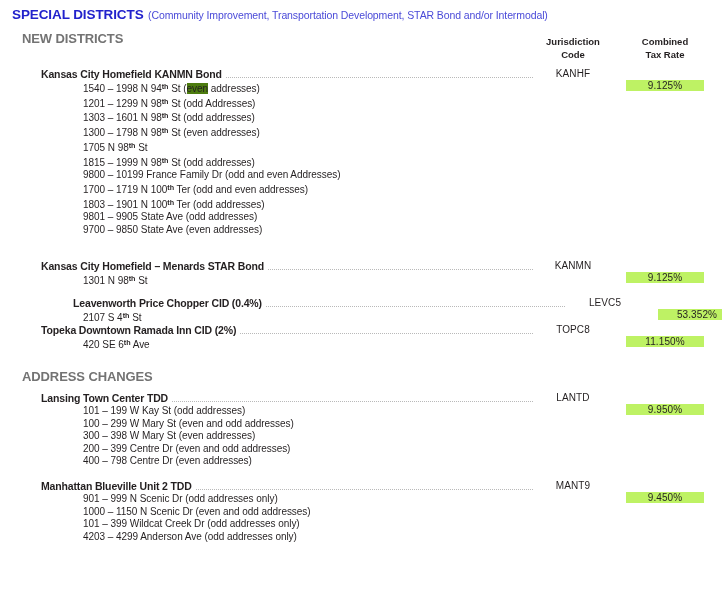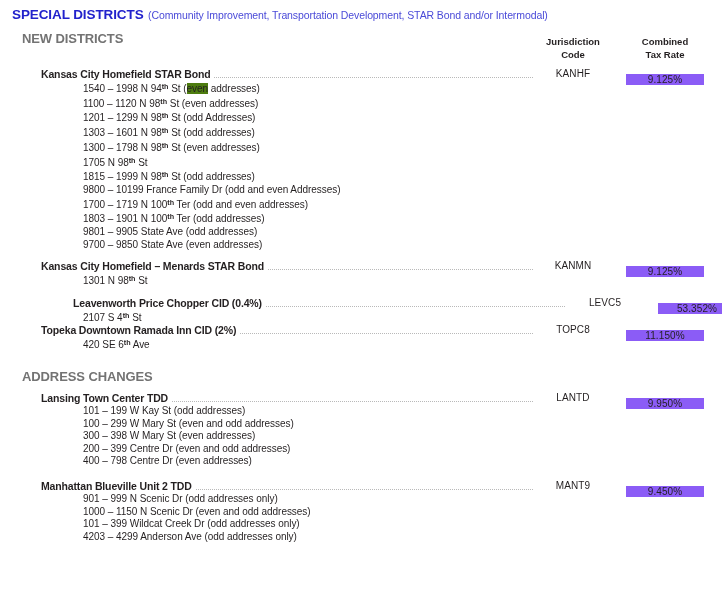--- a/index.html
+++ b/index.html
@@ -106,28 +106,28 @@
     text-align: center;
     font-size: 10px;
     color: #231f20;
     letter-spacing: 0.1px;
     z-index: 2;
     background: #ffffff;
   }
   .tax-rate {
     position: absolute;
     left: 626px;
-    top: 6px;
+    top: 12px;
     width: 78px;
     text-align: center;
     font-size: 10px;
     color: #231f20;
     letter-spacing: 0.1px;
     z-index: 2;
-    background: #8b5cf6;
+    background: #bef264;
   }
 
   
   .addr-list {
     position: absolute;
     left: 83px;
     top: 13px;
   }
   .addr-line {
     font-size: 10px;
@@ -164,27 +164,26 @@
   <div class="col-head col-head-jur">
     <div>Jurisdiction</div>
     <div>Code</div>
   </div>
 
   <div id="sections-root">
       <div class="section-heading" style="left: 22px; top: 31px;">NEW DISTRICTS</div>
       <div class="district" style="top: 68px;">
         <div class="district-row">
           <div class="leader"></div>
-          <span class="district-name">Kansas City Homefield STAR Bond</span>
+          <span class="district-name">Kansas City Homefield KANMN Bond</span>
           <span class="jur-code">KANHF</span>
           <span class="tax-rate">9.125%</span>
         </div>
         <div class="addr-list">
           <div class="addr-line">1540 – 1998 N 94<span class="ord">th</span> St (<span class="hl">even</span> addresses)</div>
-          <div class="addr-line">1100 – 1120 N 98<span class="ord">th</span> St (even addresses)</div>
           <div class="addr-line">1201 – 1299 N 98<span class="ord">th</span> St (odd Addresses)</div>
           <div class="addr-line">1303 – 1601 N 98<span class="ord">th</span> St (odd addresses)</div>
           <div class="addr-line">1300 – 1798 N 98<span class="ord">th</span> St (even addresses)</div>
           <div class="addr-line">1705 N 98<span class="ord">th</span> St</div>
           <div class="addr-line">1815 – 1999 N 98<span class="ord">th</span> St (odd addresses)</div>
           <div class="addr-line">9800 – 10199 France Family Dr (odd and even Addresses)</div>
           <div class="addr-line">1700 – 1719 N 100<span class="ord">th</span> Ter (odd and even addresses)</div>
           <div class="addr-line">1803 – 1901 N 100<span class="ord">th</span> Ter (odd addresses)</div>
           <div class="addr-line">9801 – 9905 State Ave (odd addresses)</div>
           <div class="addr-line">9700 – 9850 State Ave (even addresses)</div>

